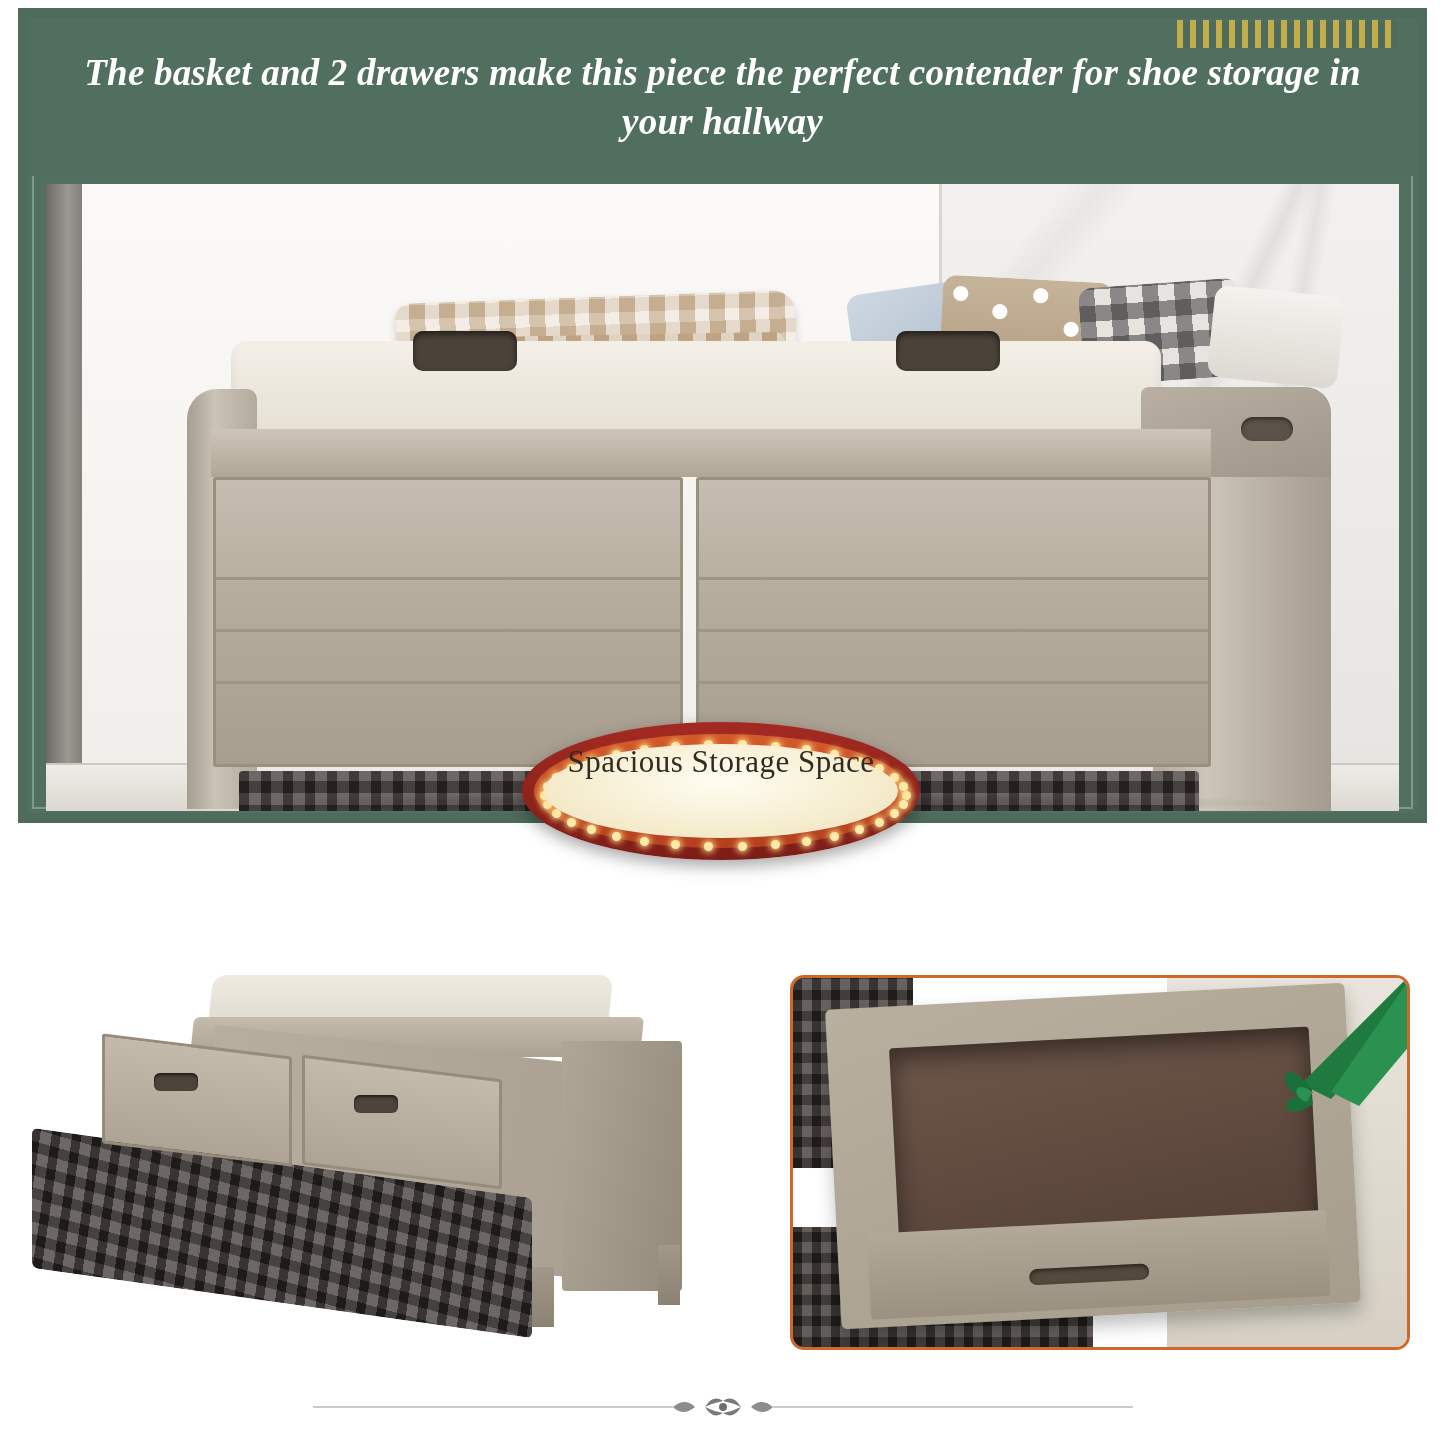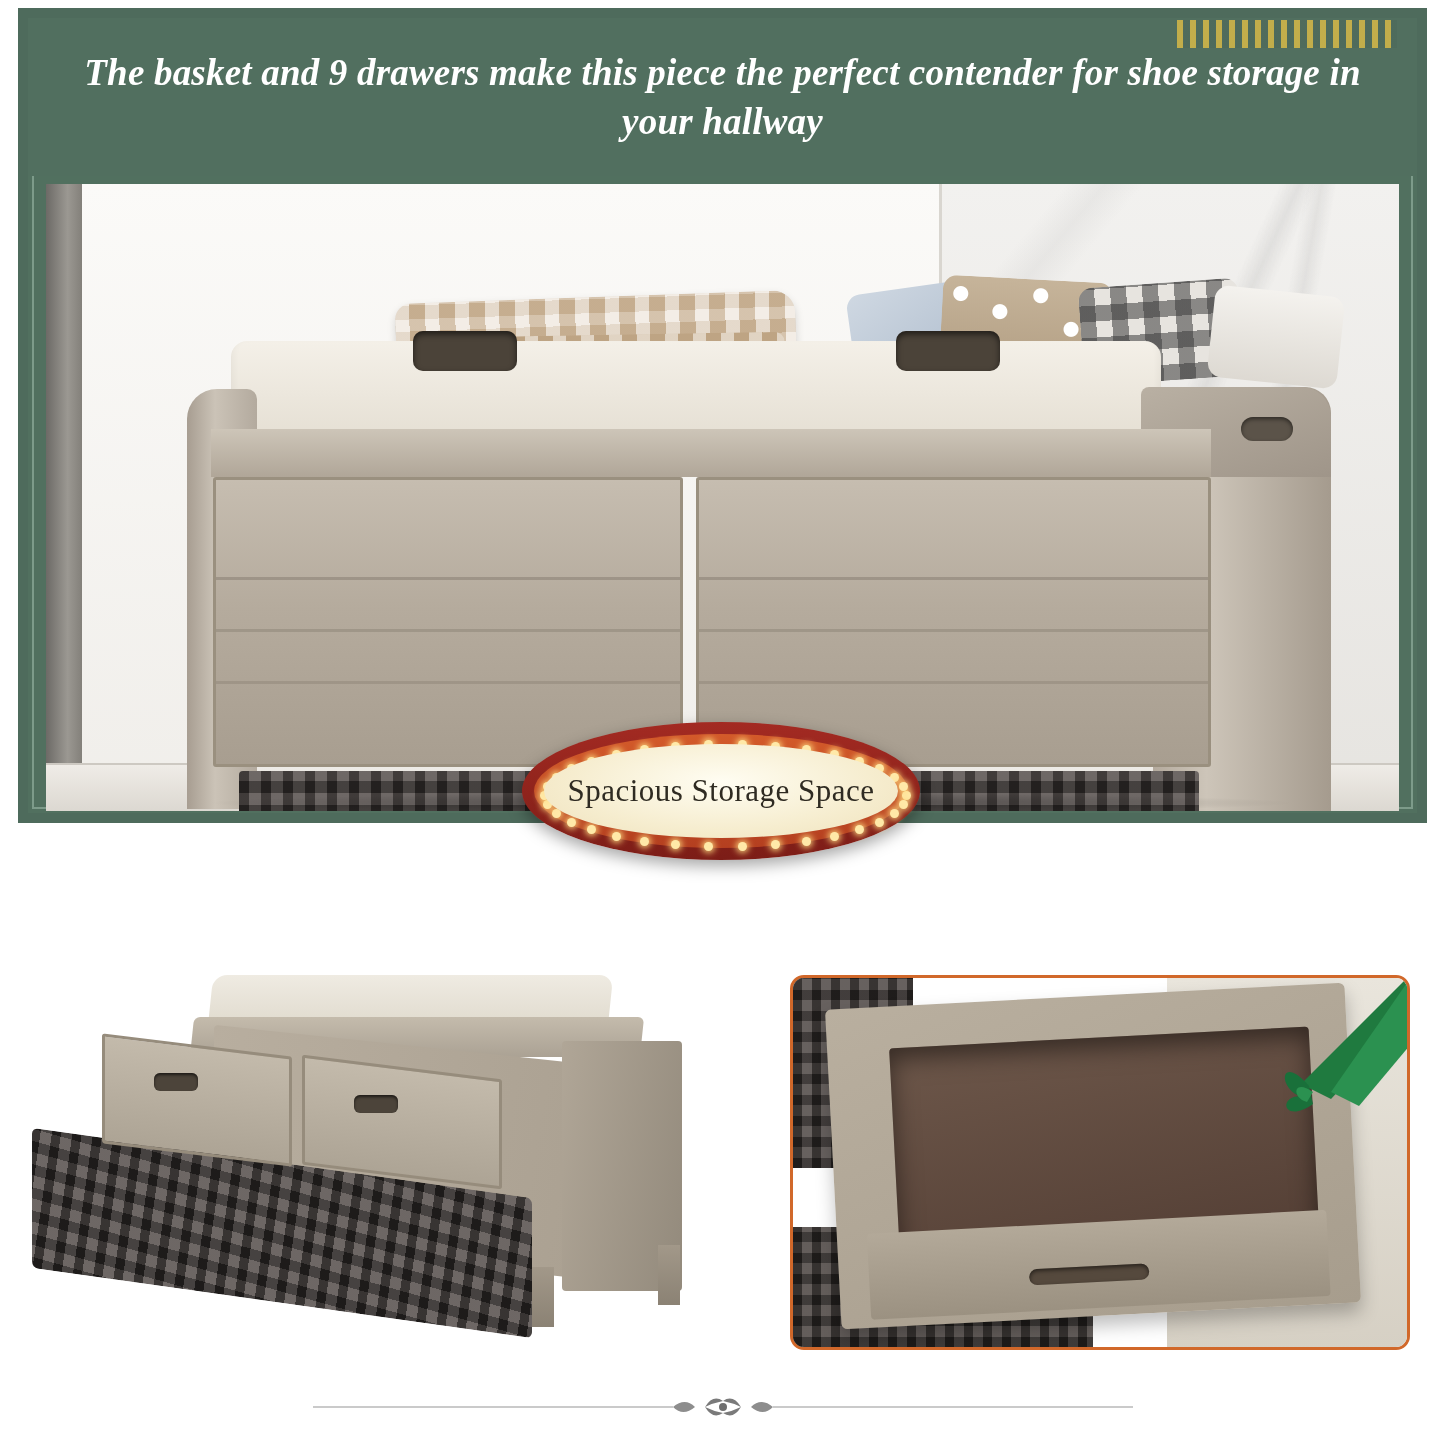--- a/index.html
+++ b/index.html
@@ -338,21 +338,21 @@
     left: 12px; top: 12px; right: 12px; bottom: 12px;
     border-radius: 50%;
     background: linear-gradient(#d35a2a, #b43f20);
   }
   .badge-inner {
     position: absolute;
     left: 22px; top: 22px; right: 22px; bottom: 22px;
     border-radius: 50%;
     background: radial-gradient(ellipse at 50% 40%, #fffdf2 0%, #f6edcf 60%, #efe1bb 100%);
     display: flex;
-    align-items: center;
+    align-items: flex-start;
     justify-content: center;
   }
   .badge-text {
     font-size: 31px;
     color: #2f2b22;
     font-family: "Liberation Serif", serif;
     letter-spacing: 0.5px;
     text-align: center;
   }
   .badge-lights {
@@ -586,21 +586,21 @@
 </head>
 <body>
 
 <div class="page">
 
   <div class="hero">
     <div class="hero-frame"></div>
     <div class="hero-frame-inner"></div>
 
     <div class="hero-banner">
-      <div class="hero-banner-text">The basket and 9 drawers make this piece the perfect contender for shoe storage in your hallway</div>
+      <div class="hero-banner-text">The basket and 2 drawers make this piece the perfect contender for shoe storage in your hallway</div>
     </div>
     <div class="stripe-deco"></div>
 
     <div class="photo-main">
       <div class="wall"></div>
       <div class="wall-panel"></div>
       <div class="wall-frame"></div>
       <div class="baseboard"></div>
 
       <div class="bench">

